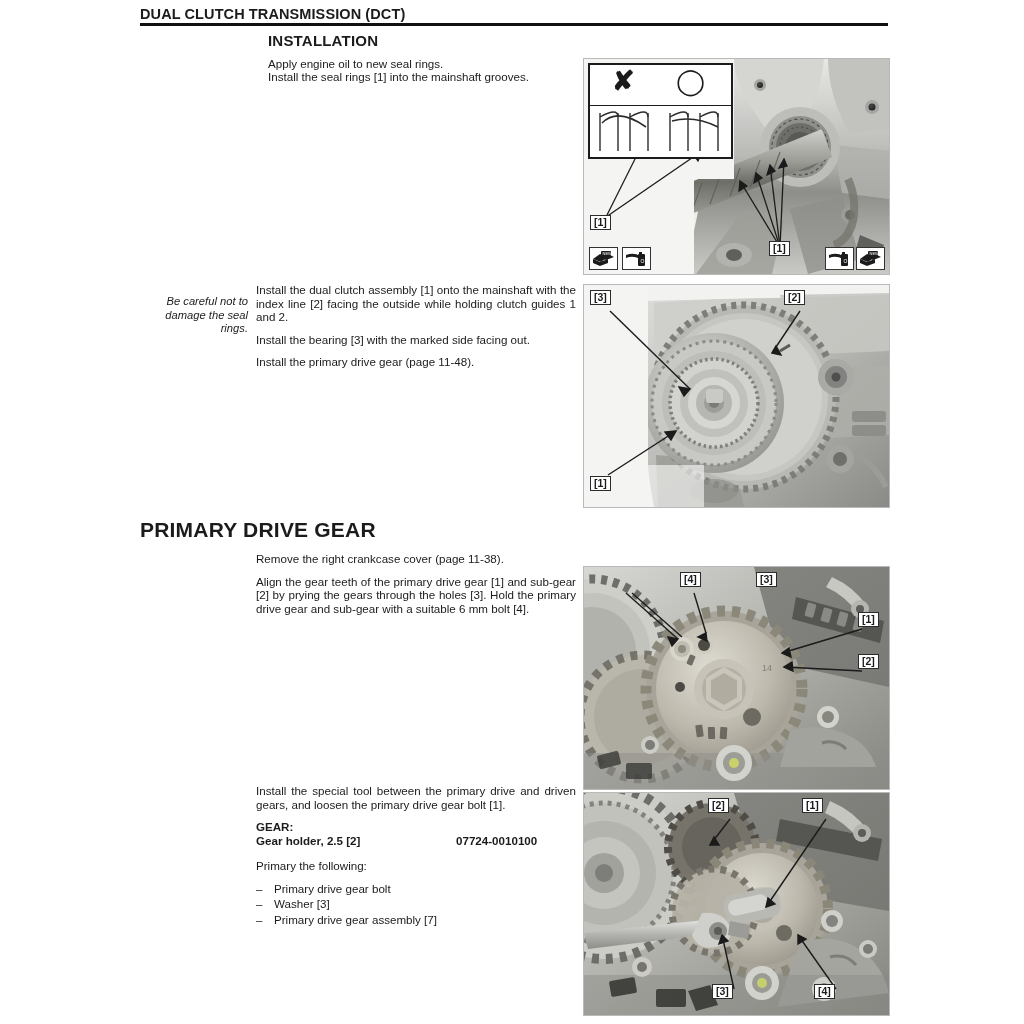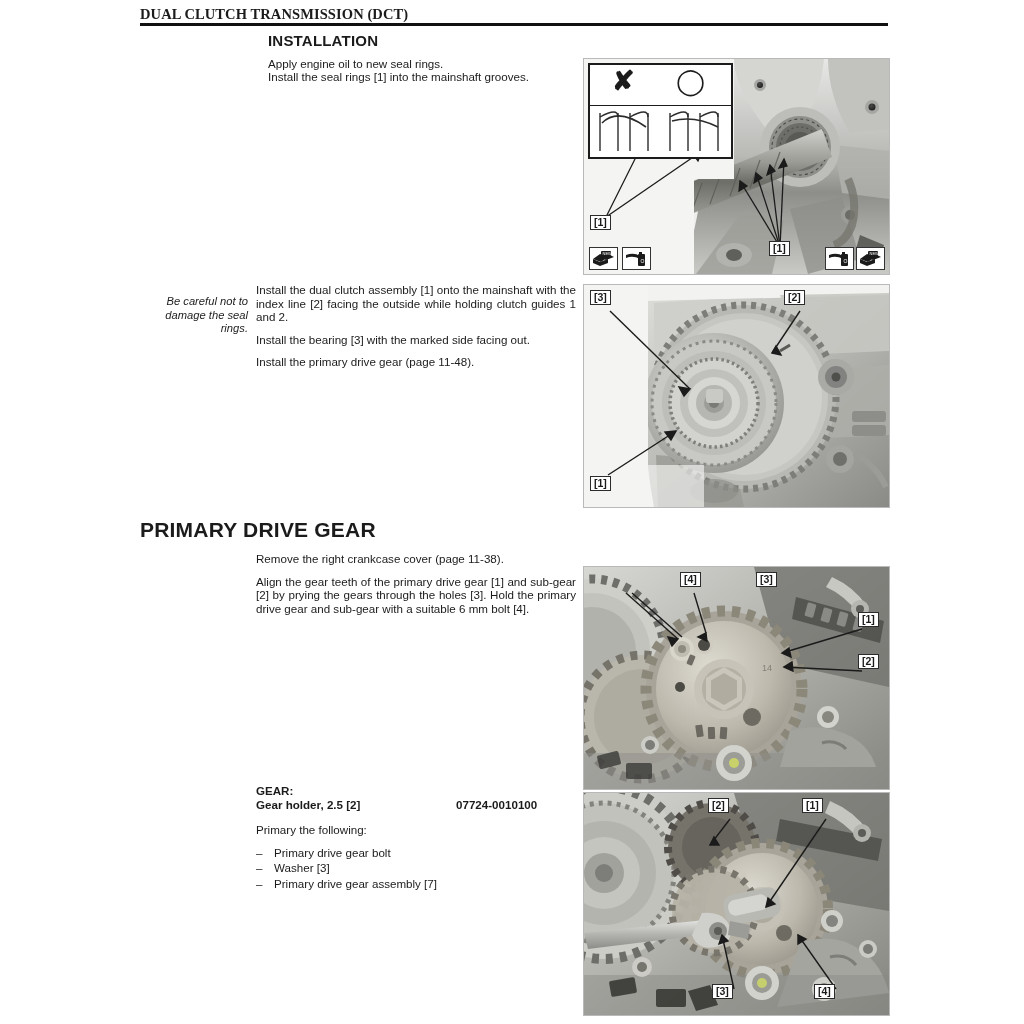--- a/index.html
+++ b/index.html
@@ -8,21 +8,21 @@
     background:#ffffff;
     font-family:"Liberation Sans", sans-serif;
     color:#1b1b1b;
     overflow:hidden;
     position:relative;
   }
   .page{position:absolute;inset:0;}
 
   
   .hdr{position:absolute;left:140px;top:6px;width:748px;}
-  .hdr-title{font-size:14.5px;font-weight:bold;letter-spacing:.1px;line-height:16px;font-family:Liberation Serif, serif;}
+  .hdr-title{font-size:14.5px;font-weight:bold;letter-spacing:.1px;line-height:16px;}
   .hdr-rule{border-bottom:3px solid #111;margin-top:1px;}
 
   
   .txtcol{position:absolute;left:256px;width:320px;font-size:11.6px;line-height:13.6px;}
   .sec-h2{font-size:15px;font-weight:bold;letter-spacing:.2px;}
   .sec-h1{position:absolute;left:140px;font-size:21px;font-weight:bold;letter-spacing:.2px;}
   p.para{margin:0 0 9px 0;}
   p.tight{margin:0;}
   .just{text-align:justify;}
   .note{position:absolute;left:140px;width:108px;text-align:right;
@@ -84,20 +84,21 @@
 
   <div class="sec-h1" style="top:518px;">PRIMARY DRIVE GEAR</div>
 
   <div class="txtcol" style="top:543px;">
     <div style="height:9px;"></div>
     <p class="para">Remove the right crankcase cover (page 11-38).</p>
     <p class="para just">Align the gear teeth of the primary drive gear [1] and sub-gear [2] by prying the gears through the holes [3]. Hold the primary drive gear and sub-gear with a suitable 6 mm bolt [4].</p>
   </div>
 
   <div class="txtcol" style="top:784px;">
+    <p class="para just">Install the special tool between the primary drive and driven gears, and loosen the primary drive gear bolt [1].</p>
     <div class="tool-b">GEAR:</div>
     <div class="tool-row">
       <div class="nm">Gear holder, 2.5 [2]</div>
       <div class="pn">07724-0010100</div>
     </div>
     <div style="height:12px;"></div>
     <p class="tight">Primary the following:</p>
     <div style="height:8px;"></div>
     <ul class="dash">
       <li>Primary drive gear bolt</li>

